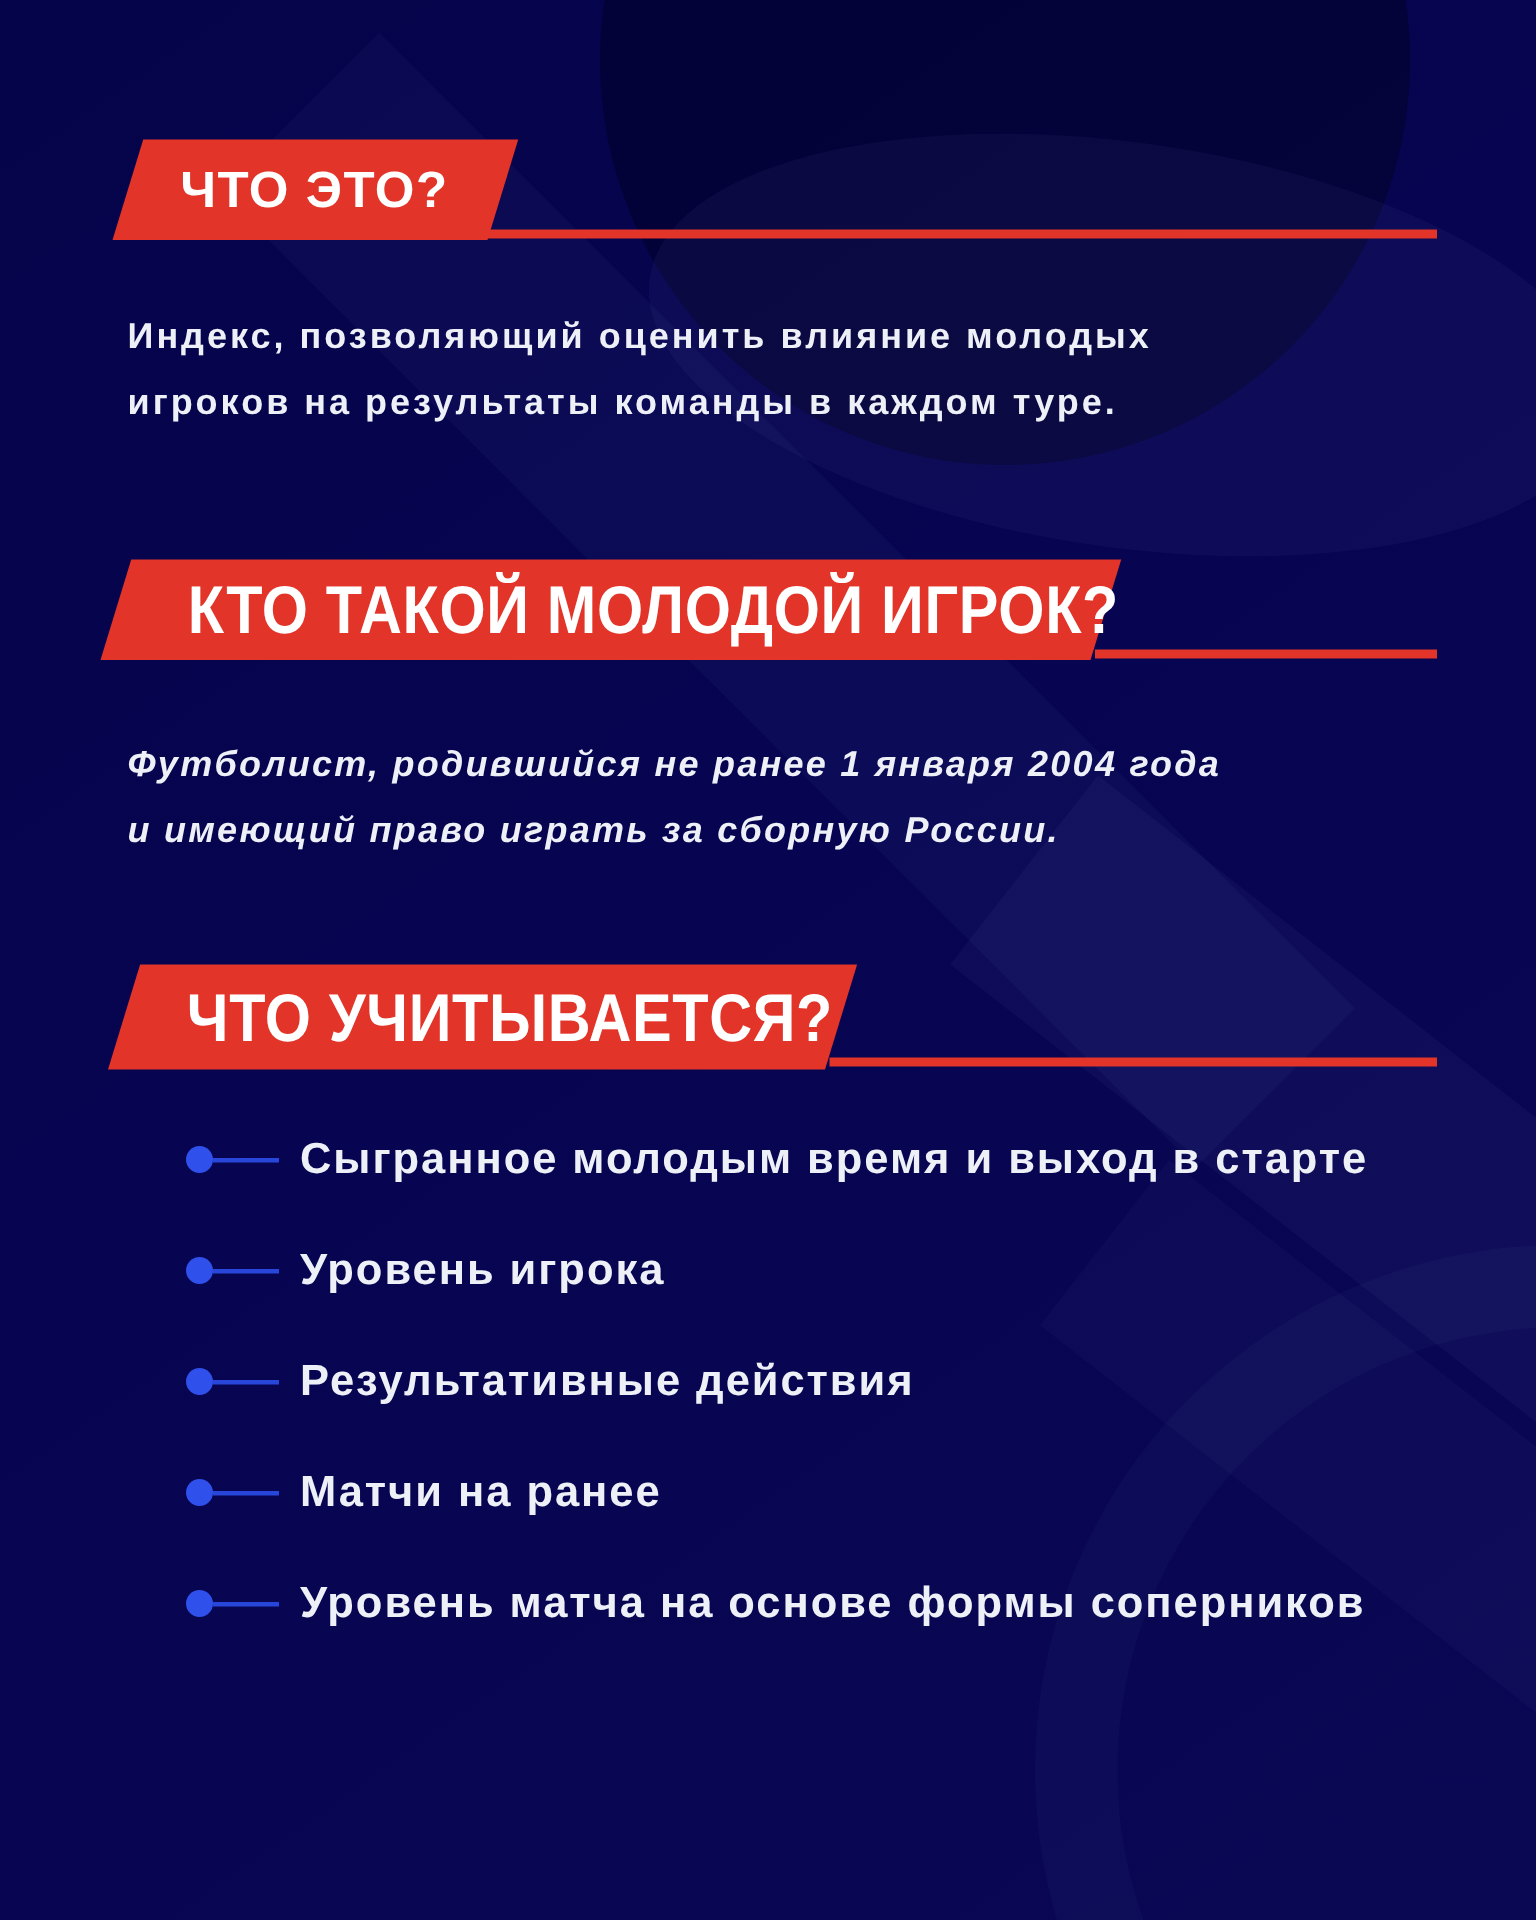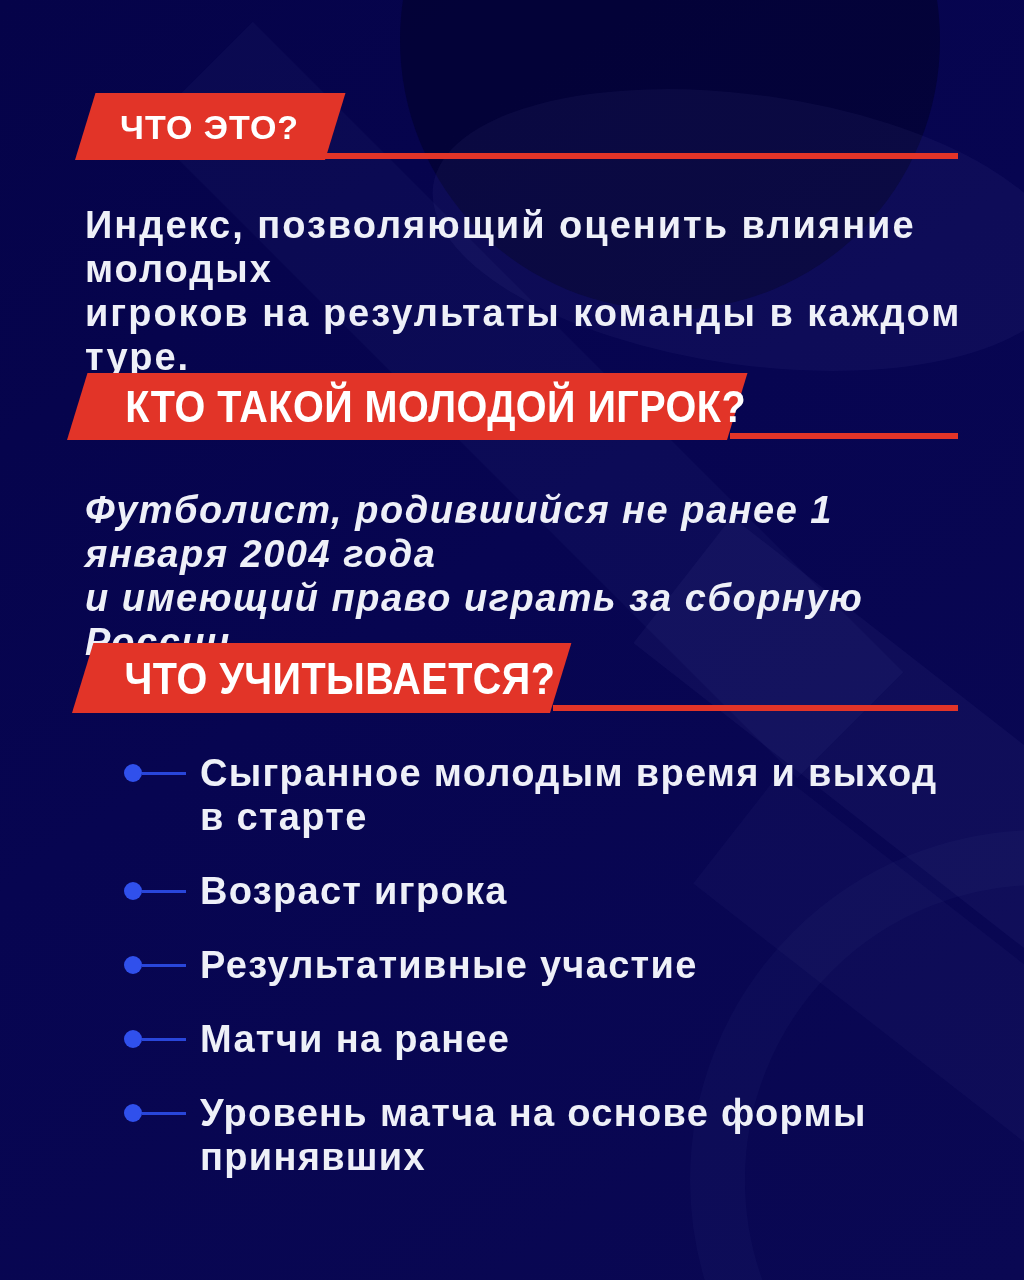--- a/index.html
+++ b/index.html
@@ -47,32 +47,32 @@
   .banner-2 .banner-text,.banner-3 .banner-text{
     font-size:45px;transform:skewX(17deg) scaleX(0.88);letter-spacing:0.5px;
   }
   .redline{position:absolute;height:6px;background:var(--red);}
   .redline-1{left:312px;top:153px;width:646px;}
   .redline-2{left:730px;top:433px;width:228px;}
   .redline-3{left:553px;top:705px;width:405px;}
   
   .para{
     position:absolute;left:85px;color:var(--txt);font-weight:bold;
-    font-size:38px;line-height:44px;white-space:pre-line;
+    font-size:24px;line-height:44px;white-space:pre-line;
   }
   .para-1{top:203px;width:880px;letter-spacing:2px;}
   .para-2{top:488px;width:900px;letter-spacing:1.5px;font-style:italic;}
   
   .list{position:absolute;left:124px;top:751px;width:860px;}
   .row{display:flex;align-items:flex-start;margin-bottom:30px;}
   .marker{display:flex;align-items:center;height:44px;flex:0 0 62px;}
   .dot{width:18px;height:18px;border-radius:50%;background:var(--dot);}
   .dash{width:44px;height:3px;background:var(--dotline);}
   .item-text{
-    margin-left:14px;color:var(--txt);font-weight:bold;font-size:38px;
+    margin-left:14px;color:var(--txt);font-weight:bold;font-size:29px;
     line-height:44px;letter-spacing:1.3px;white-space:pre-line;max-width:760px;
   }
 </style>
 </head>
 <body>
 
 <div class="canvas">
 
   <div class="wm wm-disc"></div>
   <div class="wm wm-hill"></div>
@@ -108,42 +108,42 @@
         <span class="dash"></span>
       </div>
       <span class="item-text">Сыгранное молодым время и выход в старте</span>
     </div>
 
     <div class="row">
       <div class="marker">
         <span class="dot"></span>
         <span class="dash"></span>
       </div>
-      <span class="item-text">Возраст игрока</span>
+      <span class="item-text">Уровень игрока</span>
     </div>
 
 
     <div class="row">
       <div class="marker">
         <span class="dot"></span>
         <span class="dash"></span>
       </div>
-      <span class="item-text">Результативные участие</span>
+      <span class="item-text">Результативные действия</span>
     </div>
 
     <div class="row">
       <div class="marker">
         <span class="dot"></span>
         <span class="dash"></span>
       </div>
       <span class="item-text">Матчи на ранее</span>
     </div>
 
     <div class="row">
       <div class="marker">
         <span class="dot"></span>
         <span class="dash"></span>
       </div>
-      <span class="item-text">Уровень матча на основе формы принявших</span>
+      <span class="item-text">Уровень матча на основе формы соперников</span>
     </div>
 
   </div>
 </div>
 
 </body></html>

